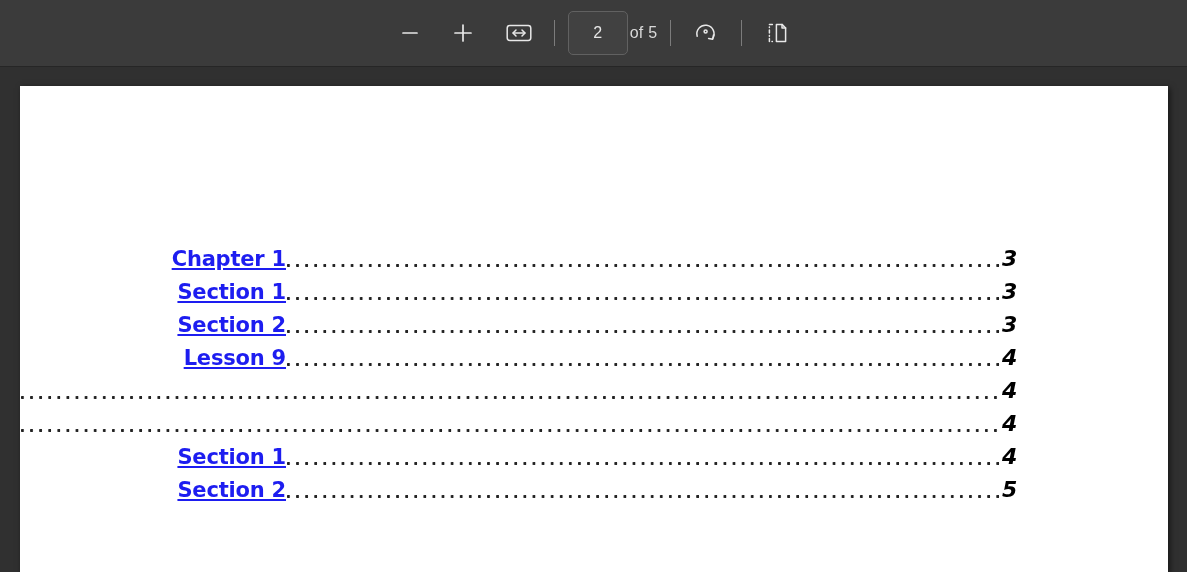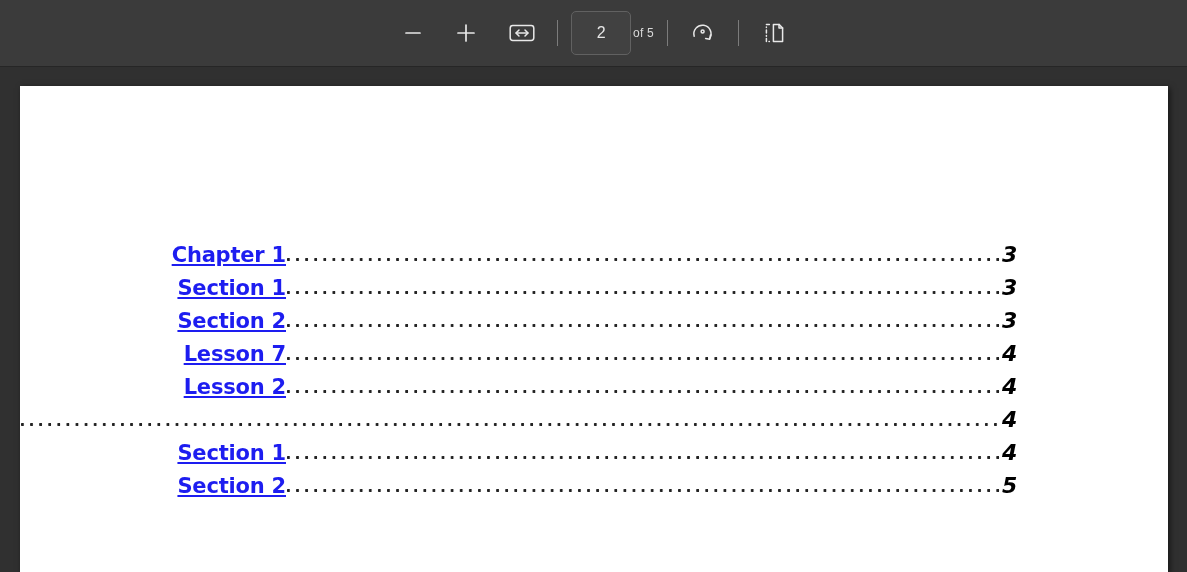--- a/index.html
+++ b/index.html
@@ -77,21 +77,21 @@
     color: #e6e6e6;
     font-family: "Liberation Sans", sans-serif;
     font-size: 16px;
     text-align: center;
     outline: none;
     padding: 0;
     line-height: 42px;
   }
   .page-count {
     color: #d9d9d9;
-    font-size: 12px;
+    font-size: 16px;
     margin-left: 2px;
     white-space: nowrap;
     letter-spacing: 0.2px;
   }
 
   
   .doc-area {
     position: relative;
     flex: 1 1 auto;
     background: #303030;
@@ -111,21 +111,21 @@
   .toc {
     position: absolute;
     left: 0;
     top: 0;
     width: 100%;
     padding-top: 152px;
     box-sizing: border-box;
   }
   .toc-row {
     display: flex;
-    align-items: center;
+    align-items: flex-end;
     height: 33px;
     width: 1004px;
     margin-left: 0;
   }
   .toc-label-cell {
     width: 266px;
     flex: 0 0 266px;
     text-align: right;
     padding-right: 0px;
     box-sizing: border-box;
@@ -271,30 +271,27 @@
         <div class="toc-row">
           <div class="toc-label-cell">
             <span class="toc-link">Section 2</span>
           </div>
           <div class="toc-leader"></div>
           <div class="toc-page">3</div>
         </div>
 
         <div class="toc-row">
           <div class="toc-label-cell">
-            <span class="toc-link">Lesson 7</span>
+            <span class="toc-link">Lesson 9</span>
           </div>
           <div class="toc-leader"></div>
           <div class="toc-page">4</div>
         </div>
 
         <div class="toc-row">
-          <div class="toc-label-cell">
-            <span class="toc-link">Lesson 2</span>
-          </div>
           <div class="toc-leader"></div>
           <div class="toc-page">4</div>
         </div>
 
         <div class="toc-row">
           <div class="toc-leader"></div>
           <div class="toc-page">4</div>
         </div>
 
         <div class="toc-row">

